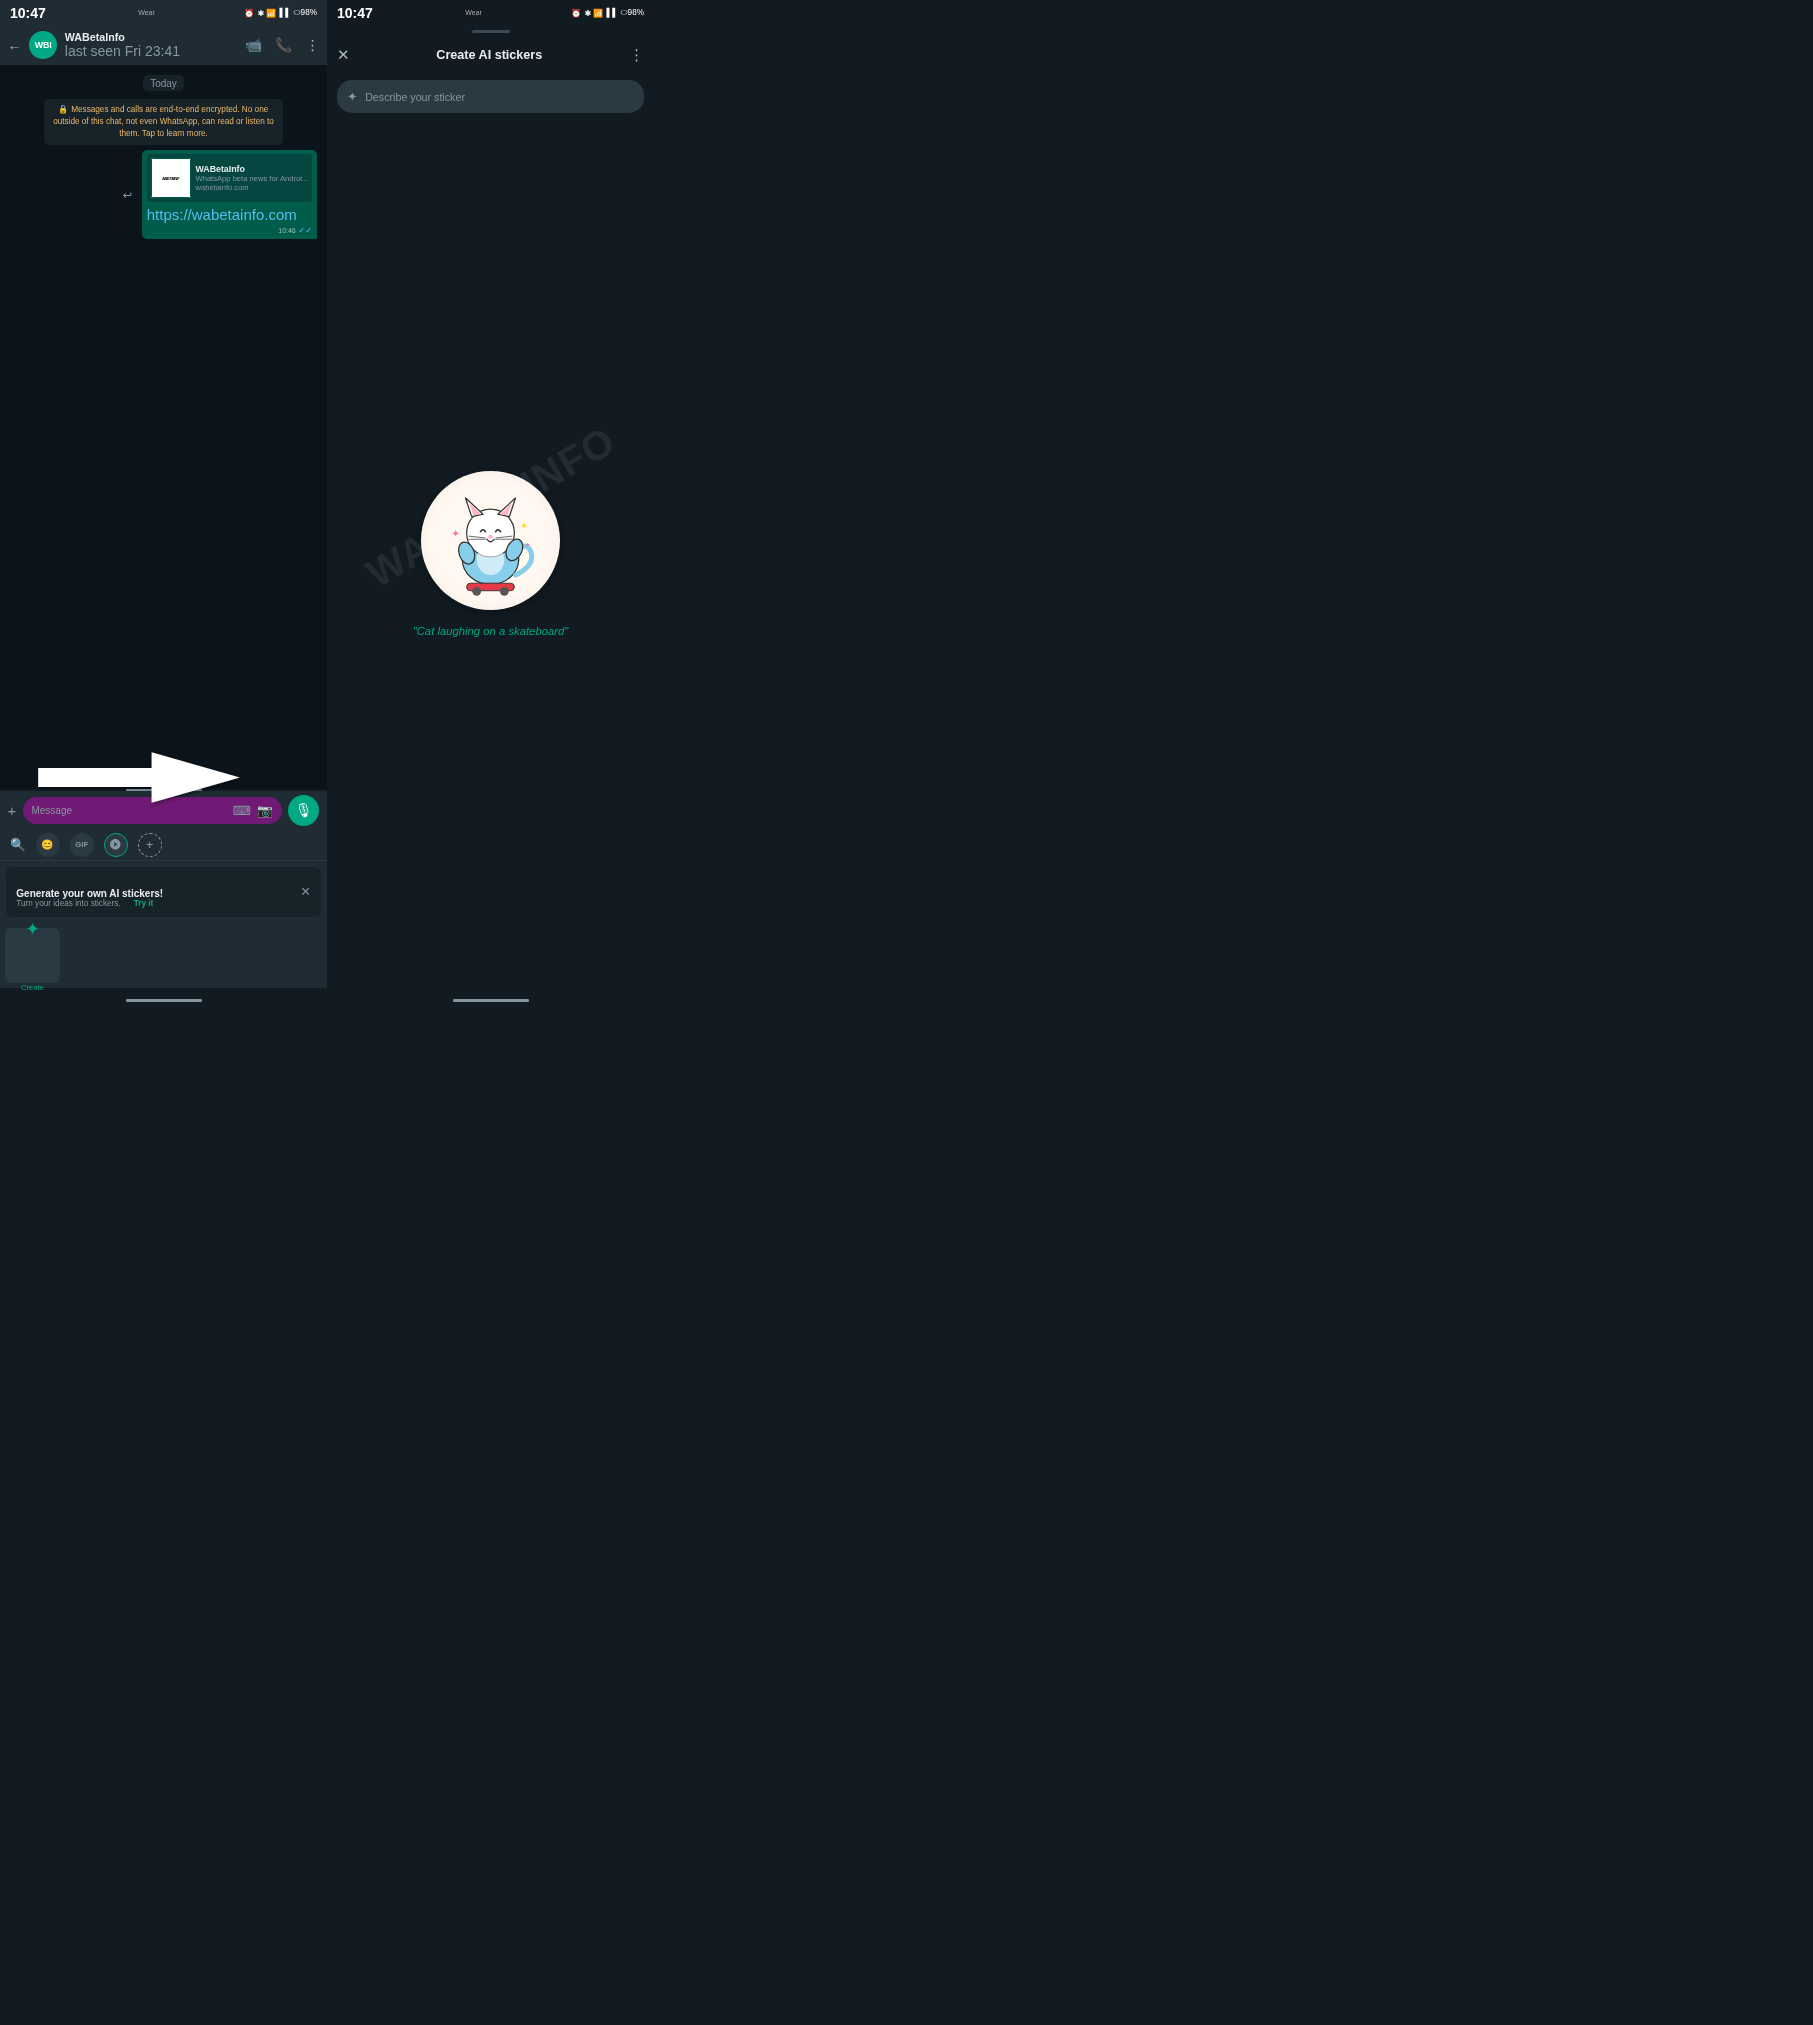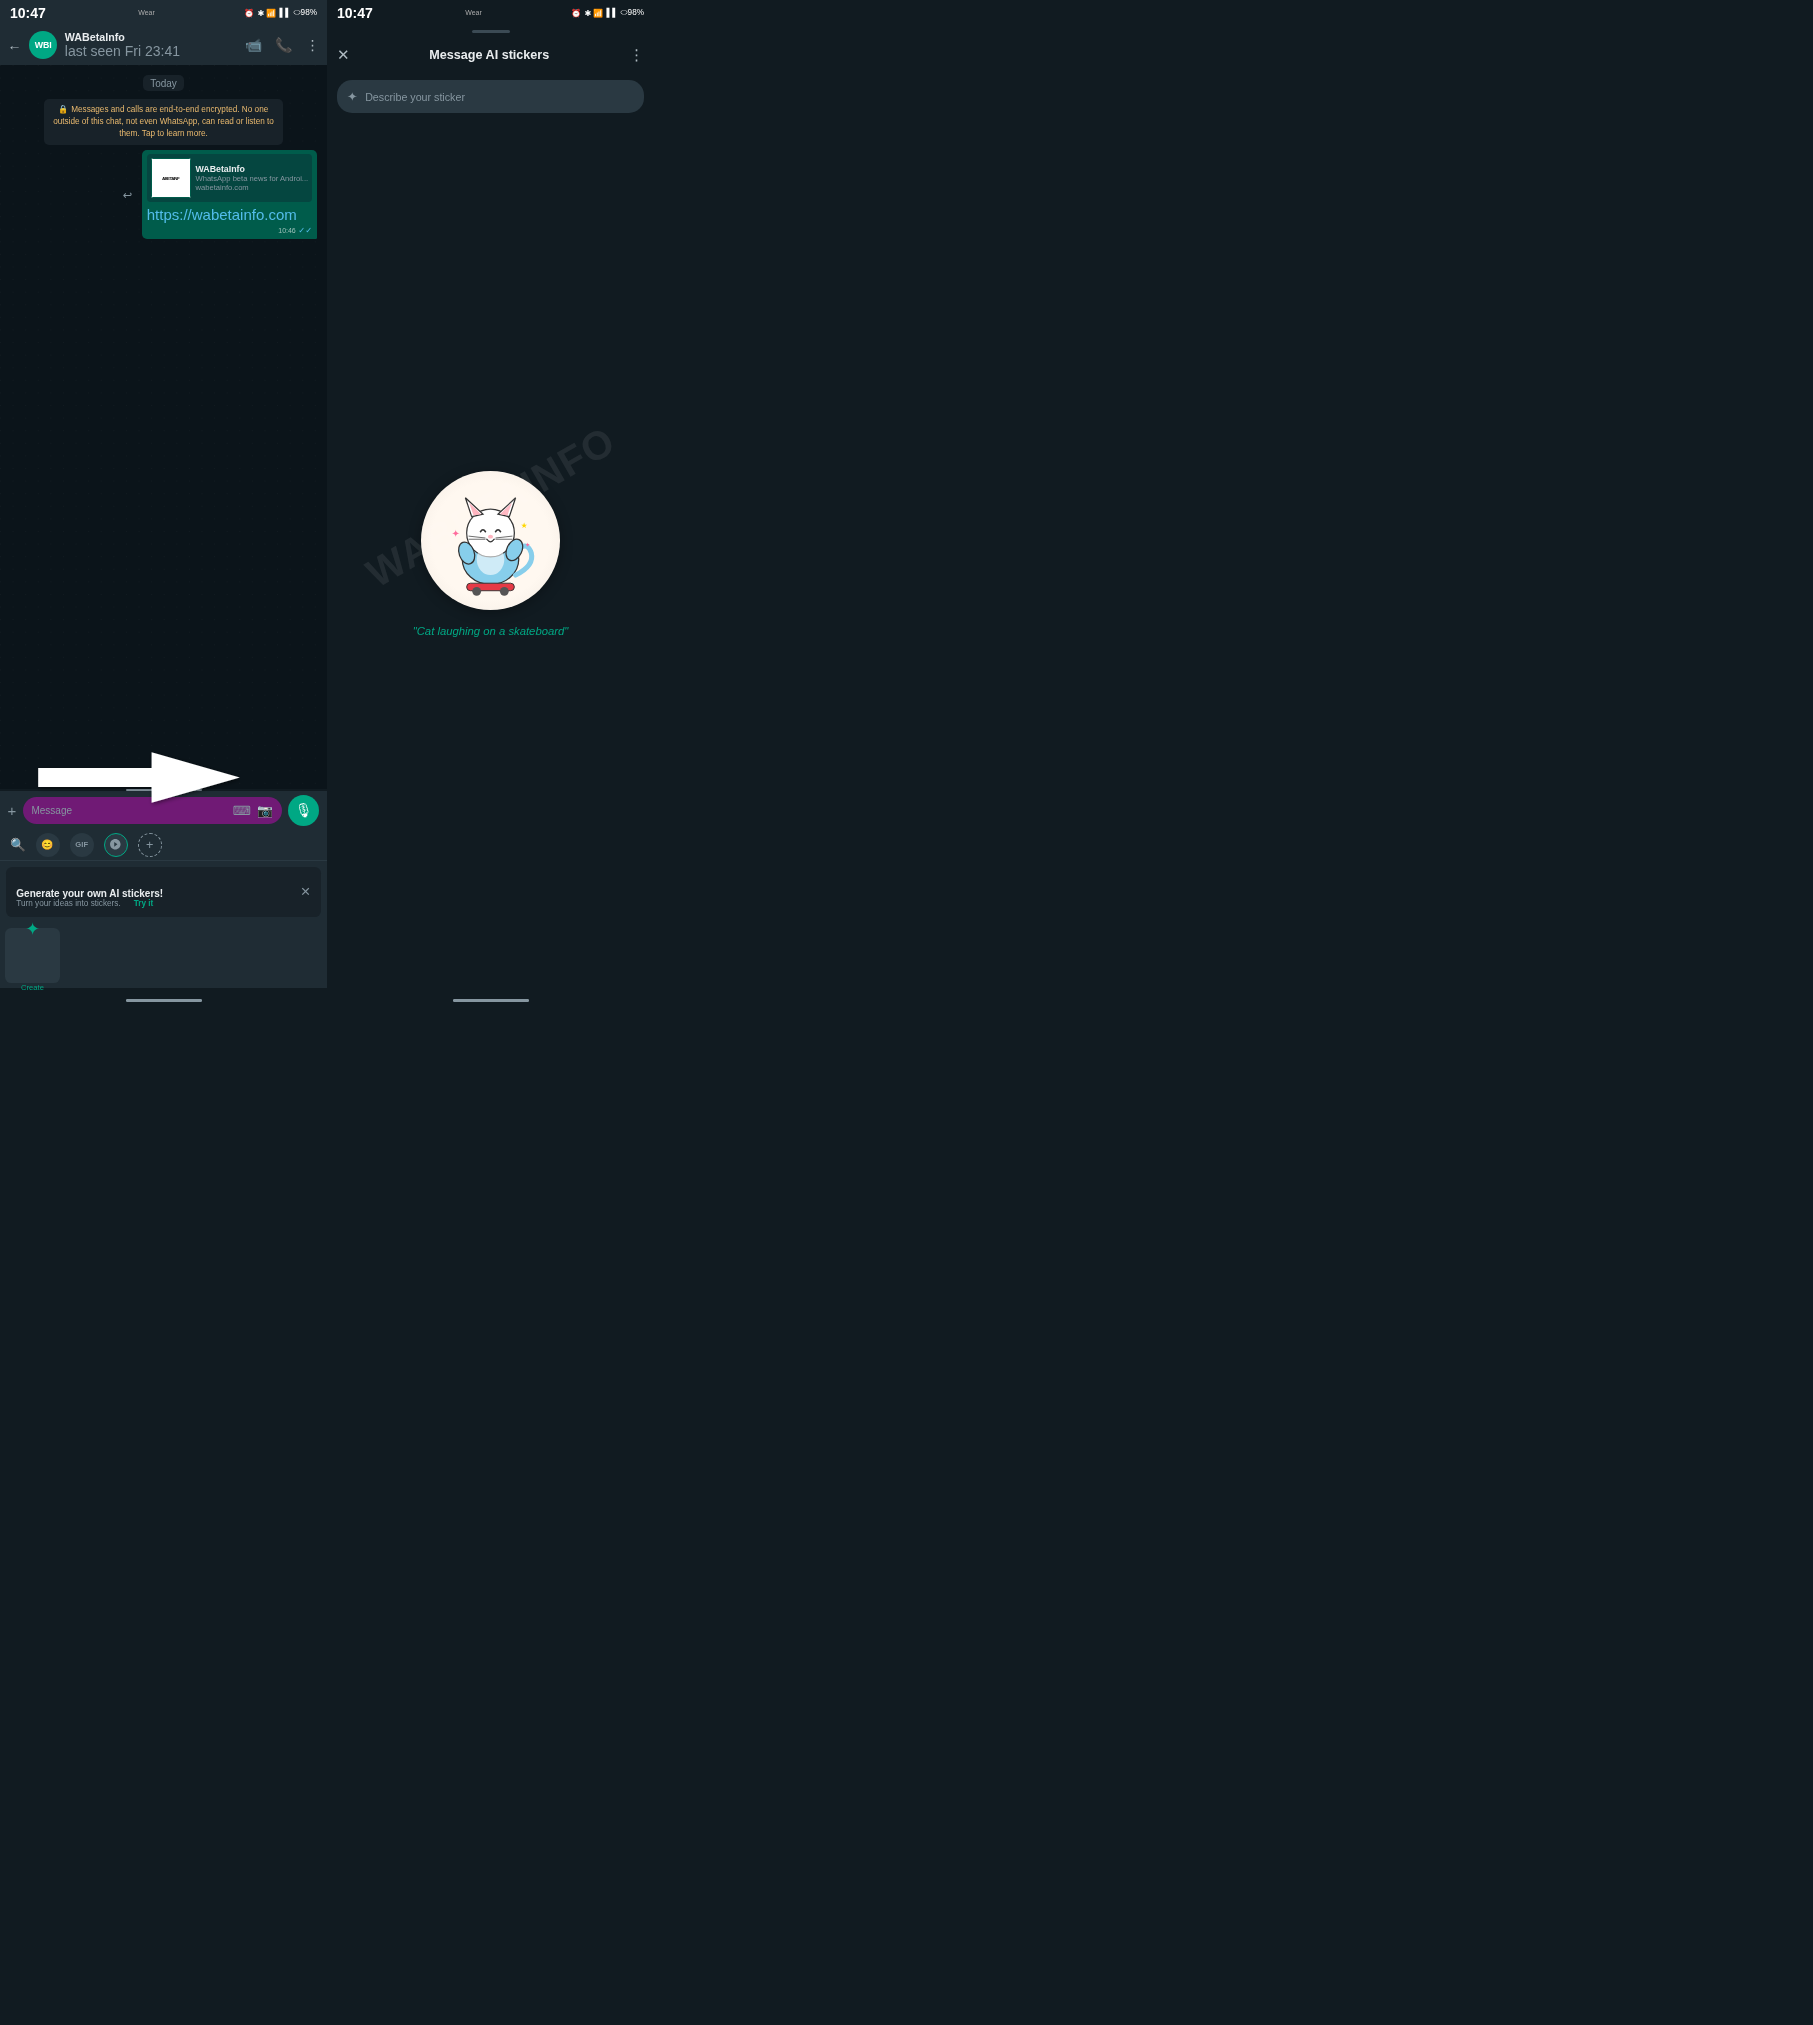--- a/index.html
+++ b/index.html
@@ -688,21 +688,21 @@
       <span>⬭98%</span>
     </div>
   </div>
 
   <div class="drag-handle">
     <div class="drag-handle-bar"></div>
   </div>
 
   <div class="sticker-header">
     <span class="sticker-close">✕</span>
-    <span class="sticker-title">Message AI stickers</span>
+    <span class="sticker-title">Create AI stickers</span>
     <span class="sticker-more">⋮</span>
   </div>
 
   <div class="describe-input-wrap">
     <span class="describe-sparkle">✦</span>
     <span class="describe-placeholder">Describe your sticker</span>
   </div>
 
   <div class="sticker-preview-area">
     <div class="sticker-img-container">

